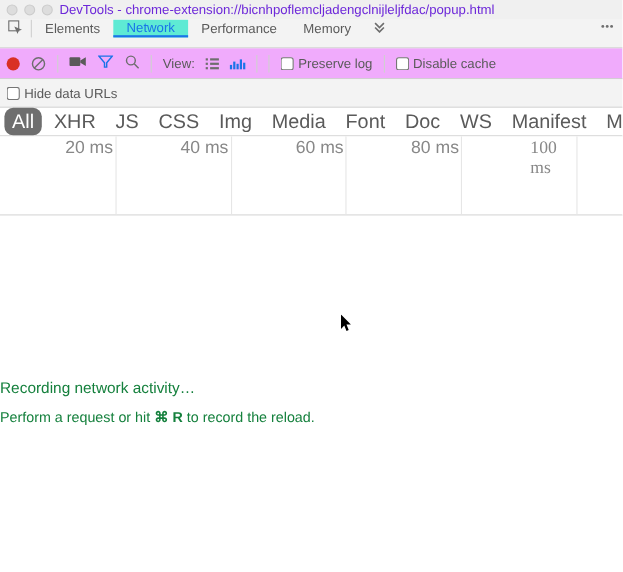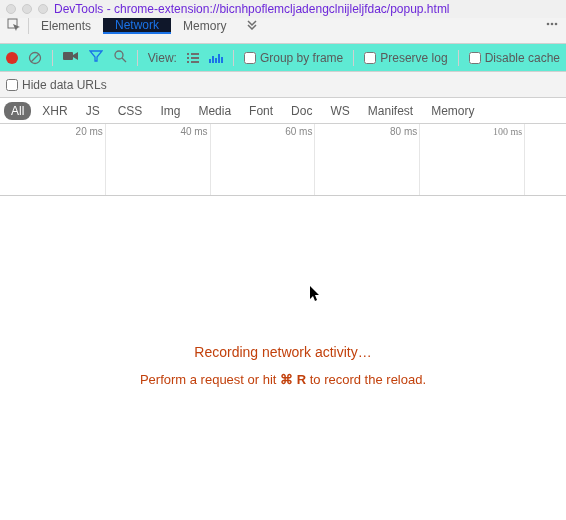--- a/index.html
+++ b/index.html
@@ -4,39 +4,39 @@
 <style>
   * { box-sizing: border-box; margin: 0; padding: 0; font-family: -apple-system, "Helvetica Neue", Arial, sans-serif; }
   body { width: 566px; height: 520px; background: #fff; color: #333; font-size: 12px; overflow: hidden; }
   .titlebar { height: 18px; background: #f0f0f0; display: flex; align-items: center; padding: 0 6px; gap: 6px; }
   .traffic { display: flex; gap: 6px; }
   .dot { width: 10px; height: 10px; border-radius: 50%; background: #ddd; border: 0.5px solid #ccc; }
   .title { color: #6d28d9; font-size: 12px; white-space: nowrap; overflow: hidden; }
   .tabs { height: 26px; border-bottom: 1px solid #d0d0d0; display: flex; align-items: flex-start; background: #f3f3f3; }
   .tabs .spacer { flex: 1; }
   .tab-item { padding: 0 12px; display: flex; align-items: center; color: #5a5a5a; cursor: default; font-size: 12px; }
-  .tab-item.active { color: #1a73e8; border-bottom: 2px solid #1a73e8; background: #0f172a; }
+  .tab-item.active { color: #1a73e8; border-bottom: 2px solid #1a73e8; background: #5eead4; }
   .iconbtn { width: 28px; display: flex; align-items: center; justify-content: center; color: #6e6e6e; }
-  .toolbar { height: 28px; border-bottom: 1px solid #d0d0d0; display: flex; align-items: center; padding: 0 6px; gap: 10px; background: #5eead4; }
+  .toolbar { height: 28px; border-bottom: 1px solid #d0d0d0; display: flex; align-items: center; padding: 0 6px; gap: 10px; background: #f0abfc; }
   .rec { width: 12px; height: 12px; border-radius: 50%; background: #d93025; }
   .clear svg, .iconbtn svg { display: block; }
   .vsep { width: 1px; height: 16px; background: #d0d0d0; }
   .label { color: #5a5a5a; }
   .cb { display: flex; align-items: center; gap: 4px; color: #5a5a5a; white-space: nowrap; }
   .cb input { width: 12px; height: 12px; }
   .filterrow { height: 26px; border-bottom: 1px solid #d0d0d0; display: flex; align-items: center; padding: 0 6px; gap: 12px; background: #f3f3f3; }
   .filterrow input[type=text] { width: 150px; height: 18px; border: 1px solid #d0d0d0; background: #fff; padding: 0 4px; font-size: 11px; color: #888; }
   .typerow { height: 26px; border-bottom: 1px solid #d0d0d0; display: flex; align-items: center; padding: 0 4px; gap: 4px; background: #fff; }
-  .pill { padding: 2px 7px; border-radius: 8px; color: #5a5a5a; font-size: 12px; cursor: default; }
+  .pill { padding: 2px 7px; border-radius: 8px; color: #5a5a5a; font-size: 18px; cursor: default; }
   .pill.active { background: #6e6e6e; color: #fff; }
   .timeline { height: 72px; border-bottom: 1px solid #ccc; position: relative; background: #fff; }
   .timeline .tick { position: absolute; top: 0; bottom: 0; border-left: 1px solid #e6e6e6; }
-  .timeline .ticklabel { position: absolute; top: 2px; font-size: 10px; color: #888; transform: translateX(-100%); padding-right: 2px; }
+  .timeline .ticklabel { position: absolute; top: 2px; font-size: 16px; color: #888; transform: translateX(-100%); padding-right: 2px; }
   .main { position: relative; height: calc(520px - 18px - 26px - 28px - 26px - 26px - 72px); background: #fff; }
-  .msg { position: absolute; left: 0; right: 0; text-align: center; color: #c2410c; }
+  .msg { position: absolute; left: 0; right: 0; text-align: left; color: #15803d; }
   .msg1 { top: 148px; font-size: 14px; }
   .msg2 { top: 176px; font-size: 13px; }
   .key { font-weight: 600; }
   .cursor { position: absolute; pointer-events: none; }
   .listdots { display:flex; flex-direction:column; gap:2px; }
   .listdots .r { display:flex; gap:2px; align-items:center;}
   .listdots .d { width:2px; height:2px; background:#6e6e6e;}
   .listdots .b { width:8px; height:2px; background:#6e6e6e;}
   .wave { display:flex; align-items:flex-end; gap:1px; height:10px;}
   .wave span{ width:2px; background:#1a73e8;}
@@ -57,20 +57,21 @@
   <div class="iconbtn">
     <svg width="14" height="14" viewBox="0 0 14 14">
         <rect x="1" y="1" width="9" height="9" fill="none" stroke="#6e6e6e"></rect>
         <path d="M6 6 L13 9 L10 10 L9 13 Z" fill="#6e6e6e"></path>
       </svg>
   </div>
   <div class="vsep"></div>
   <div id="tabs-container" style="display:flex;">
       <div class="tab-item">Elements</div>
       <div class="tab-item active">Network</div>
+      <div class="tab-item">Performance</div>
       <div class="tab-item">Memory</div>
     </div>
   <div class="iconbtn">
     <svg width="12" height="12" viewBox="0 0 12 12">
         <path d="M2 3 L6 7 L10 3" fill="none" stroke="#6e6e6e" stroke-width="1.5"></path>
         <path d="M2 7 L6 11 L10 7" fill="none" stroke="#6e6e6e" stroke-width="1.5"></path>
       </svg>
   </div>
   <div class="spacer"></div>
   <div class="iconbtn">
@@ -129,24 +130,20 @@
   <div>
     <div class="wave">
         <span style="height:4px"></span>
         <span style="height:7px"></span>
         <span style="height:5px"></span>
         <span style="height:9px"></span>
         <span style="height:6px"></span>
       </div>
   </div>
   <div class="vsep"></div>
-  <label class="cb">
-      <input type="checkbox" style="">
-      <span>Group by frame</span>
-    </label>
   <div class="vsep"></div>
   <label class="cb">
       <input type="checkbox" style="">
       <span>Preserve log</span>
     </label>
   <div class="vsep"></div>
   <label class="cb">
       <input type="checkbox" style="">
       <span>Disable cache</span>
     </label>

